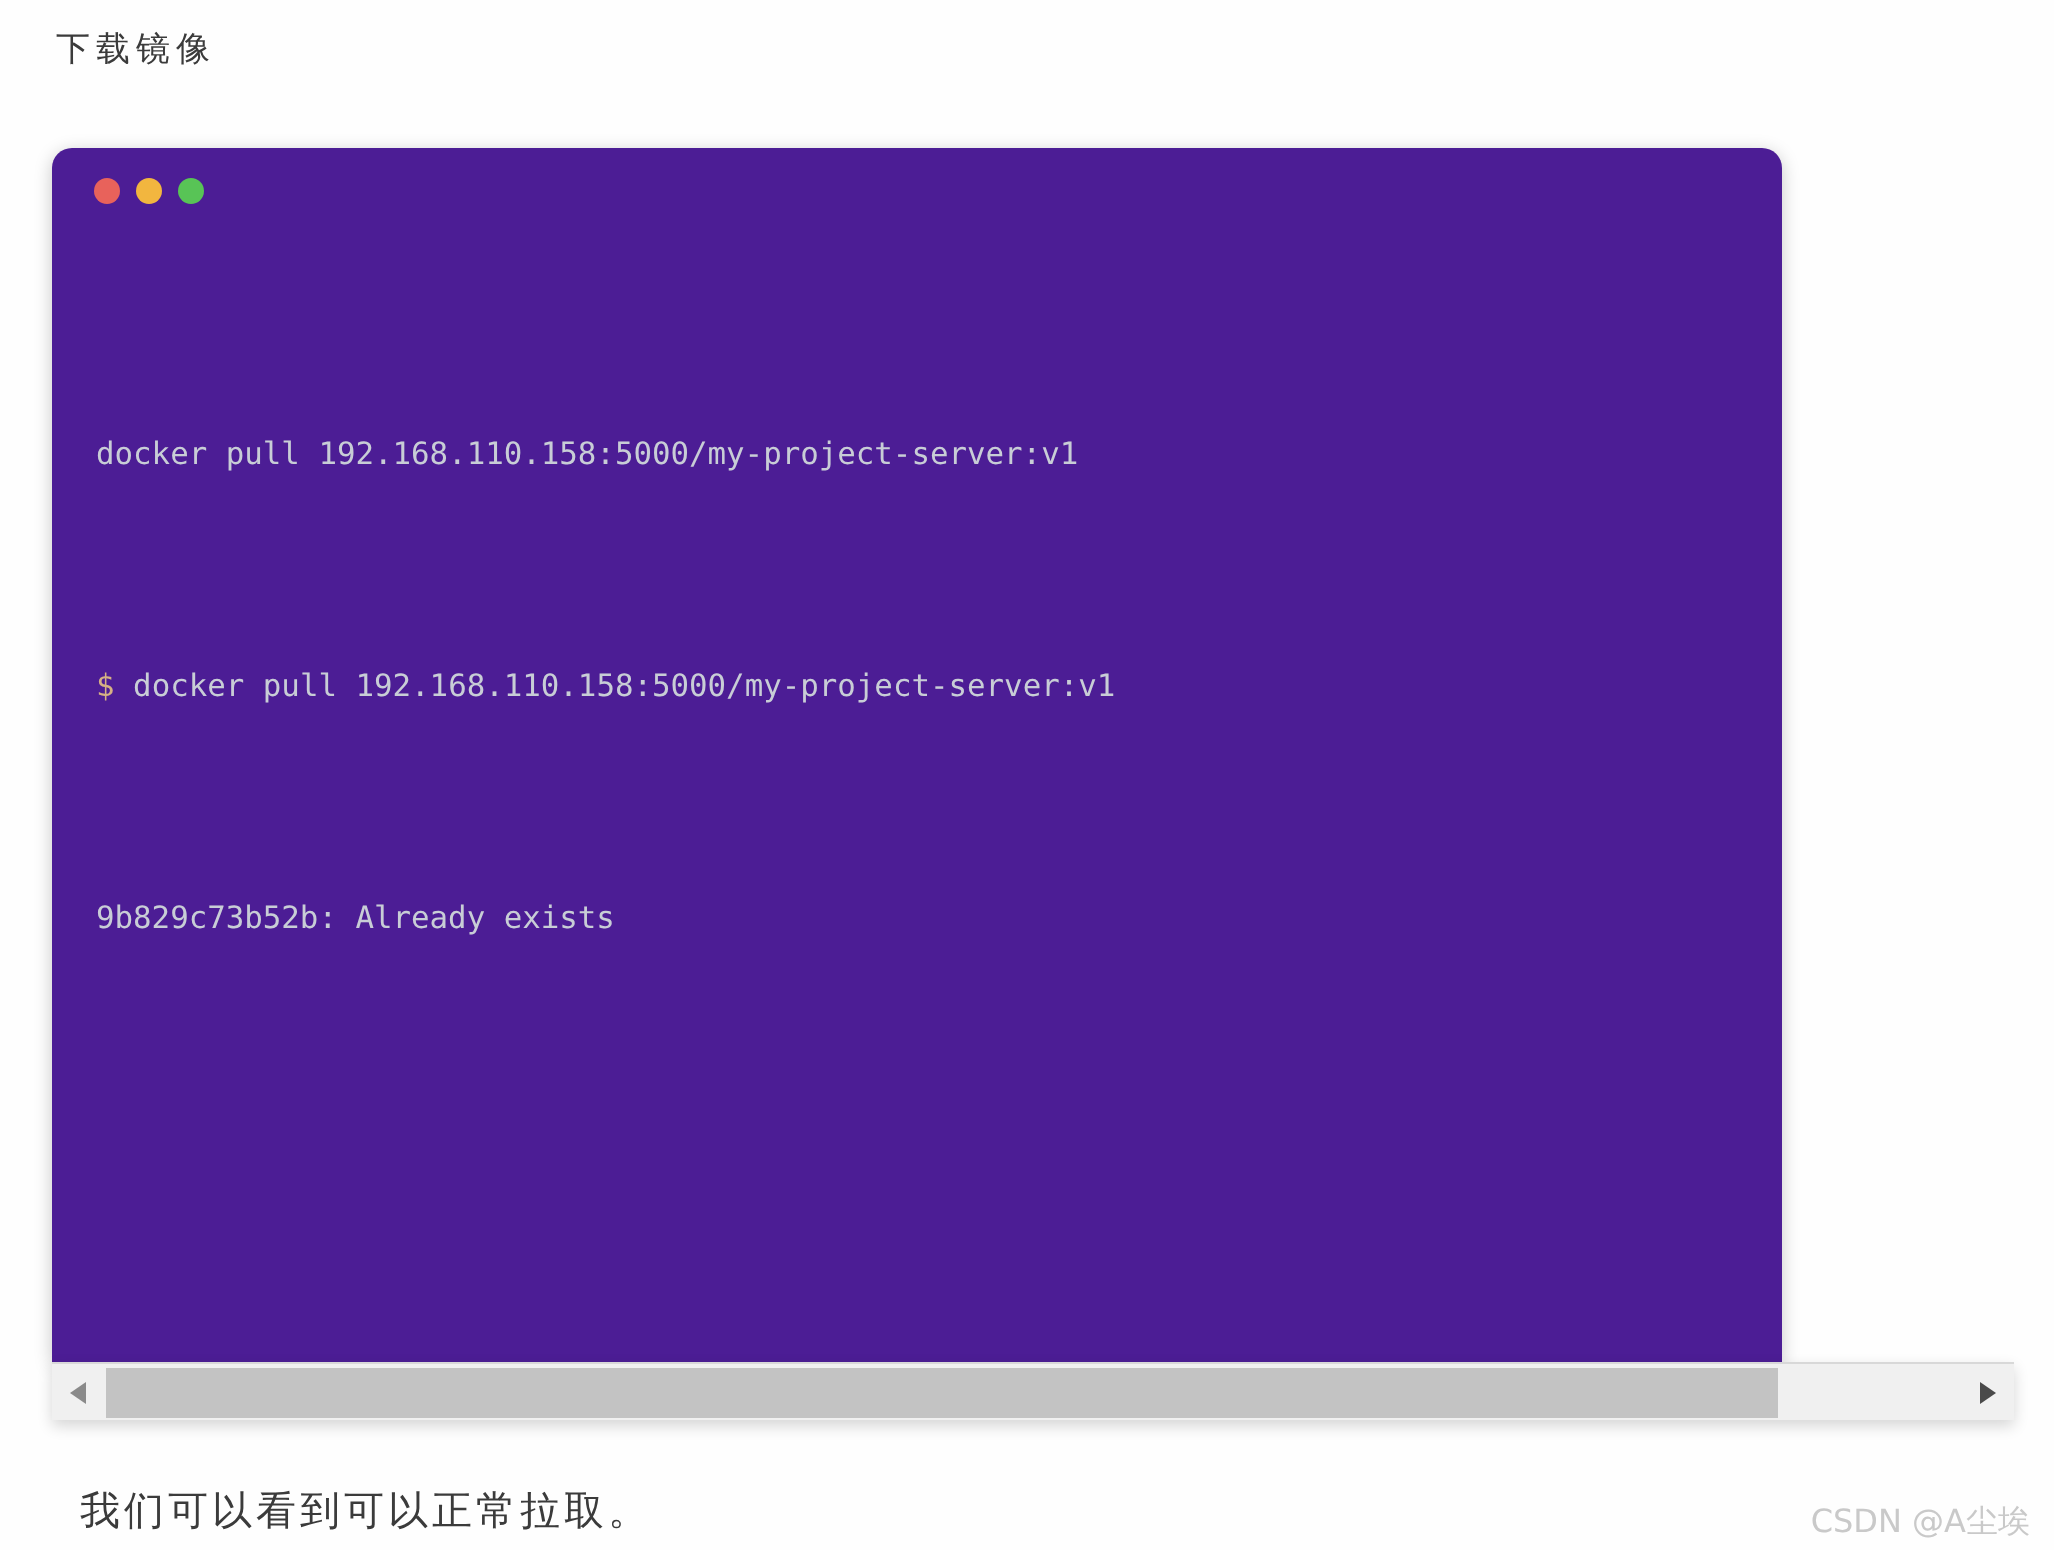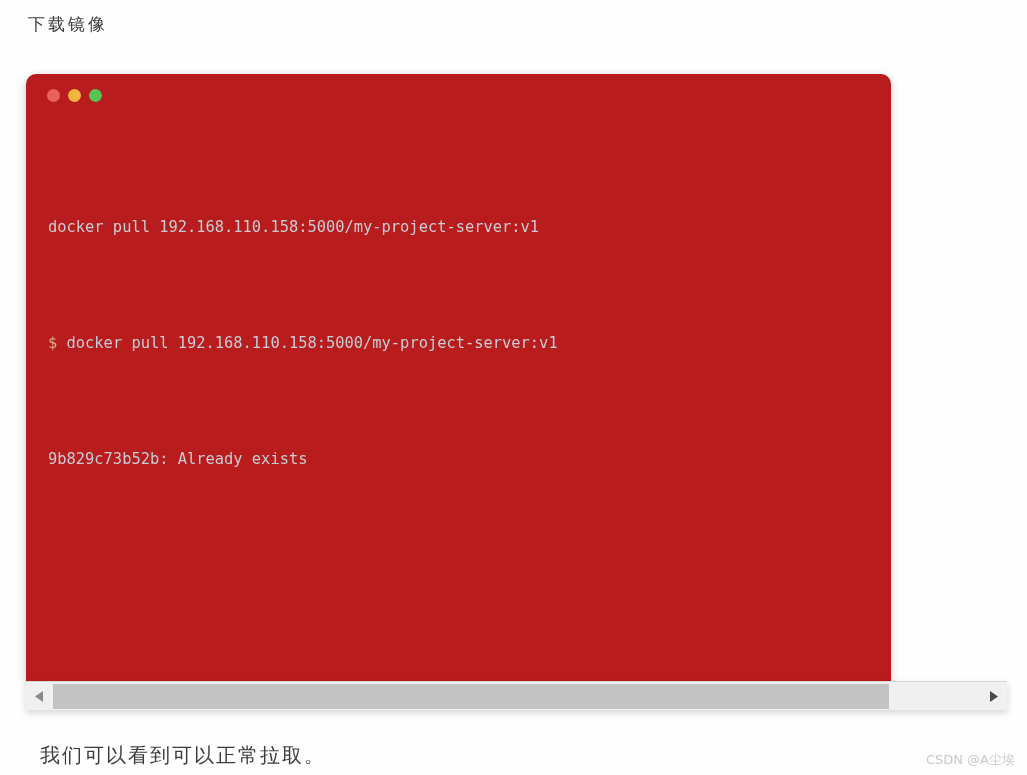--- a/index.html
+++ b/index.html
@@ -27,21 +27,21 @@
     white-space: nowrap;
   }
 
   
   .terminal {
     position: absolute;
     left: 26px;
     top: 74px;
     width: 865px;
     height: 607px;
-    background: #b91c1c;
+    background: #4c1d95;
     border-radius: 10px 10px 0 0;
     box-shadow: 0 2px 9px rgba(0,0,0,0.22);
     overflow: hidden;
   }
   .titlebar {
     height: 42px;
     display: flex;
     align-items: center;
     padding-left: 21px;
     box-sizing: border-box;
@@ -114,21 +114,21 @@
     font-size: 20px;
     color: #3b3b3b;
     letter-spacing: 2px;
     white-space: nowrap;
   }
   .watermark {
     position: absolute;
     right: 12px;
     top: 751px;
     font-family: "DejaVu Sans", sans-serif;
-    font-size: 13px;
+    font-size: 16px;
     color: #c9c9c9;
     white-space: nowrap;
   }
 </style>
 </head>
 <body>
 
 <div class="page-heading">下载镜像</div>
 
 <div class="terminal">

